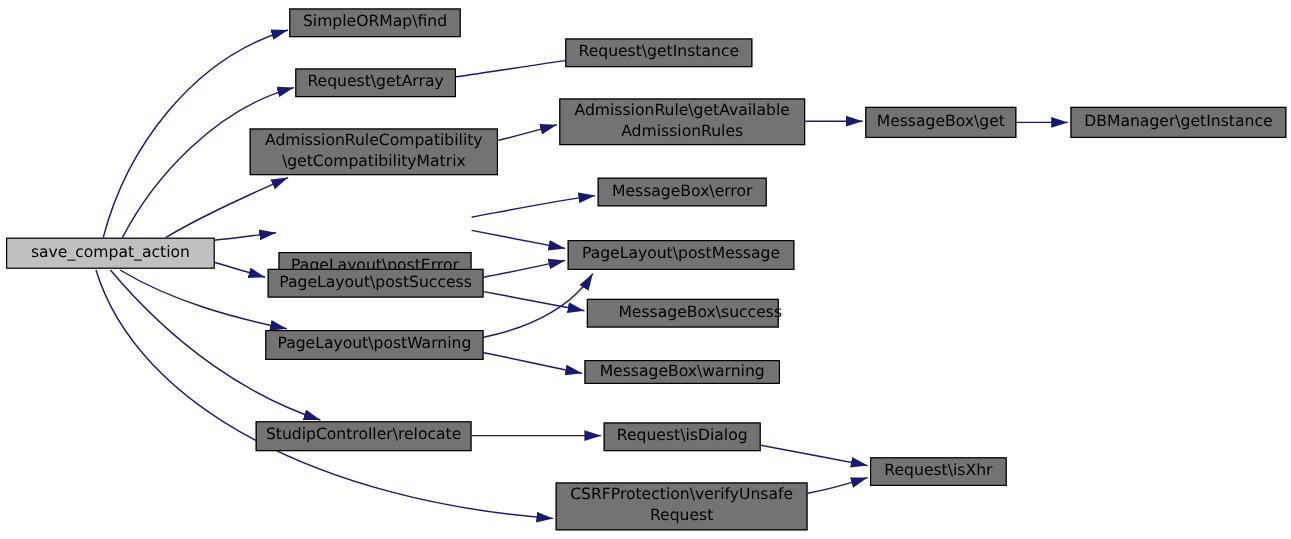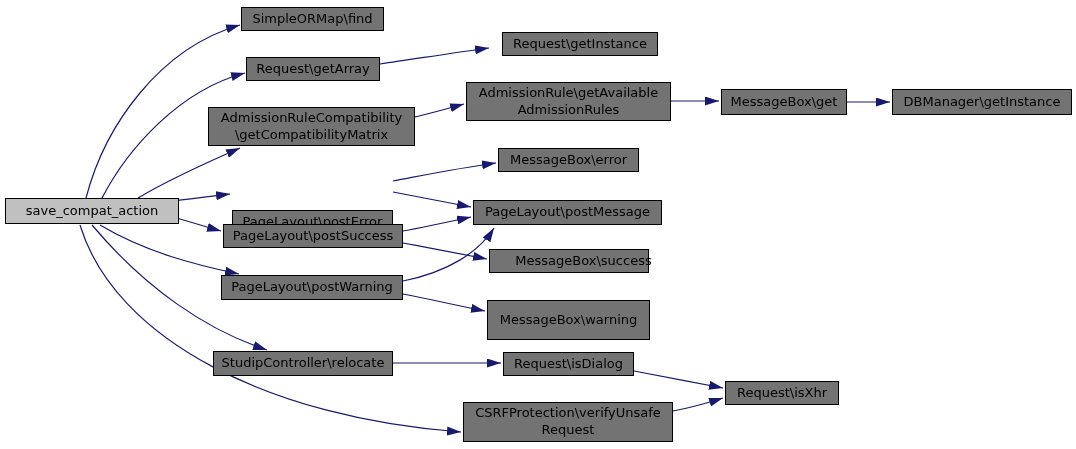--- a/index.html
+++ b/index.html
@@ -82,21 +82,21 @@
   <div id="node-layer">
       <div class="node root" style="left: 5px; top: 198px; width: 174px; height: 26px;">
         <span class="line">save_compat_action</span>
       </div>
       <div class="node" style="left: 241px; top: 7px; width: 143px; height: 24px;">
         <span class="line">SimpleORMap\find</span>
       </div>
       <div class="node" style="left: 246px; top: 57px; width: 134px; height: 24px;">
         <span class="line">Request\getArray</span>
       </div>
-      <div class="node" style="left: 502px; top: 32px; width: 156px; height: 24px;">
+      <div class="node" style="left: 471px; top: 32px; width: 156px; height: 24px;">
         <span class="line">Request\getInstance</span>
       </div>
       <div class="node" style="left: 208px; top: 107px; width: 207px; height: 39px;">
         <span class="line">AdmissionRuleCompatibility</span>
         <span class="line">\getCompatibilityMatrix</span>
       </div>
       <div class="node" style="left: 466px; top: 82px; width: 205px; height: 39px;">
         <span class="line">AdmissionRule\getAvailable</span>
         <span class="line">AdmissionRules</span>
       </div>
@@ -117,21 +117,21 @@
       </div>
       <div class="node" style="left: 223px; top: 224px; width: 180px; height: 24px;">
         <span class="line">PageLayout\postSuccess</span>
       </div>
       <div class="node" style="left: 489px; top: 249px; width: 160px; height: 24px; padding-left: 29px;">
         <span class="line">MessageBox\success</span>
       </div>
       <div class="node" style="left: 221px; top: 275px; width: 182px; height: 25px;">
         <span class="line">PageLayout\postWarning</span>
       </div>
-      <div class="node" style="left: 487px; top: 300px; width: 163px; height: 40px;">
+      <div class="node" style="left: 487px; top: 300px; width: 163px; height: 20px;">
         <span class="line">MessageBox\warning</span>
       </div>
       <div class="node" style="left: 213px; top: 351px; width: 180px; height: 25px;">
         <span class="line">StudipController\relocate</span>
       </div>
       <div class="node" style="left: 503px; top: 352px; width: 131px; height: 24px;">
         <span class="line">Request\isDialog</span>
       </div>
       <div class="node" style="left: 725px; top: 381px; width: 114px; height: 24px;">
         <span class="line">Request\isXhr</span>

